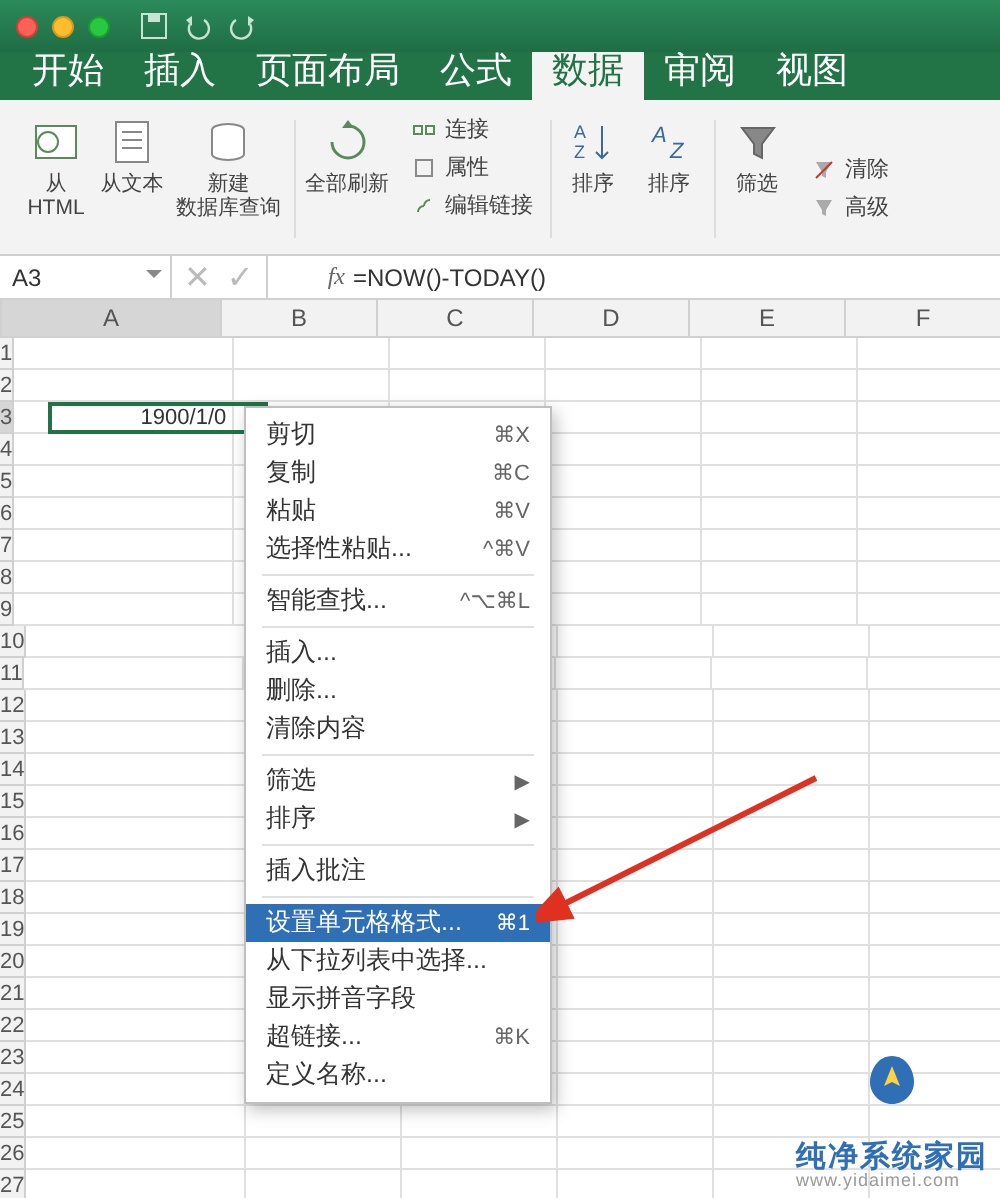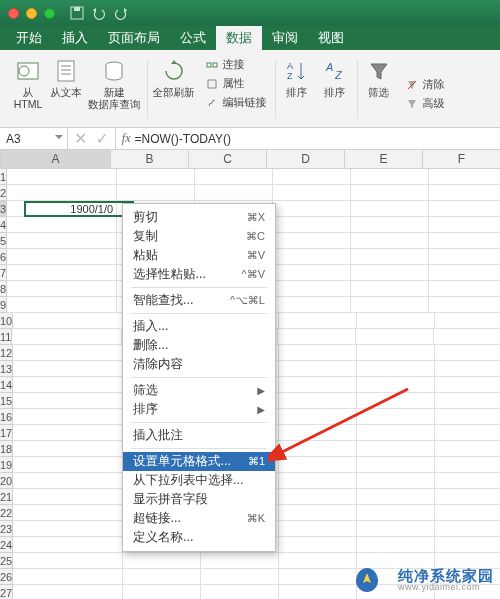--- a/index.html
+++ b/index.html
@@ -6,36 +6,36 @@
 body{width:500px;height:599px;background:#fff;overflow:hidden;position:relative;}
 .titlebar{height:26px;background:linear-gradient(#2b8a5a,#1f6d44);display:flex;align-items:center;padding:0 8px;position:relative;}
 .traffic{display:flex;gap:7px;align-items:center;}
 .tl{width:11px;height:11px;border-radius:50%;}
 .tl.red{background:#ff5f57;border:0.5px solid #d04035;}
 .tl.yel{background:#ffbd2e;border:0.5px solid #d89a1c;}
 .tl.grn{background:#28c940;border:0.5px solid #1a9c2e;}
 .qat{margin-left:12px;display:flex;gap:2px;}
 .qat .qi{width:20px;height:18px;display:flex;align-items:center;justify-content:center;color:#d9efe0;opacity:.9;}
 .tabs{height:24px;background:#227447;display:flex;align-items:flex-end;padding-left:6px;}
-.tab{color:#fff;font-size:13px;padding:3px 10px;cursor:pointer;}
+.tab{color:#fff;font-size:18px;padding:3px 10px;cursor:pointer;}
 .tab.active{background:#f3f3f3;color:#217346;font-weight:400;}
 .ribbon{height:78px;background:#f3f3f3;border-bottom:1px solid #cfcfcf;display:flex;align-items:stretch;padding:4px 6px 2px;gap:0;}
 .group{display:flex;flex-direction:column;align-items:center;justify-content:flex-start;padding:2px 4px;position:relative;}
 .group+.group::before{content:"";position:absolute;left:0;top:6px;bottom:6px;width:1px;background:#ddd;}
 .bigbtn{display:flex;flex-direction:column;align-items:center;gap:2px;padding:2px 2px;min-width:36px;}
 .bigbtn .ic{width:26px;height:26px;display:flex;align-items:center;justify-content:center;}
 .bigbtn .lbl{font-size:10.5px;color:#444;text-align:center;line-height:1.15;}
 .smallrow{display:flex;flex-direction:column;gap:2px;}
 .smol{display:flex;align-items:center;gap:4px;font-size:11px;color:#444;padding:1px 4px;}
 .smol .dot{width:14px;height:14px;display:flex;align-items:center;justify-content:center;color:#5a8a5a;}
 .formulabar{height:22px;display:flex;align-items:stretch;border-bottom:1px solid #d0d0d0;background:#fff;}
-.namebox{width:68px;border-right:1px solid #d0d0d0;display:flex;align-items:center;padding:0 6px;font-size:12px;color:#333;position:relative;}
+.namebox{width:86px;border-right:1px solid #d0d0d0;display:flex;align-items:center;padding:0 6px;font-size:12px;color:#333;position:relative;}
 .namebox::after{content:"";position:absolute;right:4px;top:50%;transform:translateY(-50%);border:4px solid transparent;border-top-color:#888;}
 .fbicons{display:flex;align-items:center;padding:0 6px;gap:8px;color:#888;border-right:1px solid #d0d0d0;}
-.fbval{flex:1;display:flex;align-items:center;padding:0 6px;font-size:12px;color:#333;}
+.fbval{flex:1;display:flex;align-items:center;padding:0 6px;font-size:12px;color:#333;margin-left:24px;}
 .fx{font-style:italic;font-family:Georgia,serif;color:#666;margin-right:4px;}
 .sheet{position:relative;}
 .colhdr{display:flex;height:19px;background:#f2f2f2;border-bottom:1px solid #d0d0d0;}
 .corner{width:24px;border-right:1px solid #d0d0d0;background:#eee;}
 .ch{flex:0 0 78px;border-right:1px solid #d0d0d0;font-size:12px;color:#555;text-align:center;line-height:19px;}
 .ch.sel{background:#d6d6d6;}
 .row{display:flex;height:16px;}
 .rh{width:24px;background:#f2f2f2;border-right:1px solid #d0d0d0;border-bottom:1px solid #d0d0d0;font-size:11px;color:#555;text-align:center;line-height:16px;}
 .rh.sel{background:#d6d6d6;}
 .cell{flex:0 0 78px;border-right:1px solid #e0e0e0;border-bottom:1px solid #e0e0e0;font-size:11px;padding:0 3px;line-height:16px;text-align:right;color:#333;overflow:hidden;}
@@ -43,21 +43,21 @@
 .ch.colA{flex-basis:110px;}
 .selborder{position:absolute;border:2px solid #217346;pointer-events:none;left:24px;top:51px;width:110px;height:16px;}
 .ctxmenu{position:absolute;left:122px;top:203px;width:154px;background:#fff;border:1px solid #bfbfbf;box-shadow:2px 3px 8px rgba(0,0,0,.25);font-size:12.5px;color:#333;padding:4px 0;}
 .mi{display:flex;align-items:center;padding:2px 10px;height:19px;position:relative;}
 .mi .sc{margin-left:auto;color:#666;font-size:11px;}
 .mi .arr{margin-left:auto;color:#666;font-size:10px;}
 .mi.hov{background:#2f6fb5;color:#fff;}
 .mi.hov .sc{color:#fff;}
 .sep{height:1px;background:#e0e0e0;margin:3px 8px;}
 .redarrow{position:absolute;left:268px;top:384px;width:150px;height:80px;pointer-events:none;}
-.watermark{position:absolute;right:6px;bottom:4px;display:flex;align-items:center;gap:16px;}
+.watermark{position:absolute;right:6px;bottom:4px;display:flex;align-items:center;gap:16px;flex-direction:column;}
 .wmlogo{width:30px;height:30px;}
 .wmtext{display:flex;flex-direction:column;line-height:1.0;}
 .wmtext .ln1{font-size:15px;font-weight:bold;color:#2f6fb5;letter-spacing:1px;}
 .wmtext .ln2{font-size:9px;color:#999;letter-spacing:0.5px;}
 </style>
 </head>
 <body>
 
 <div class="titlebar">
   <div class="traffic">

